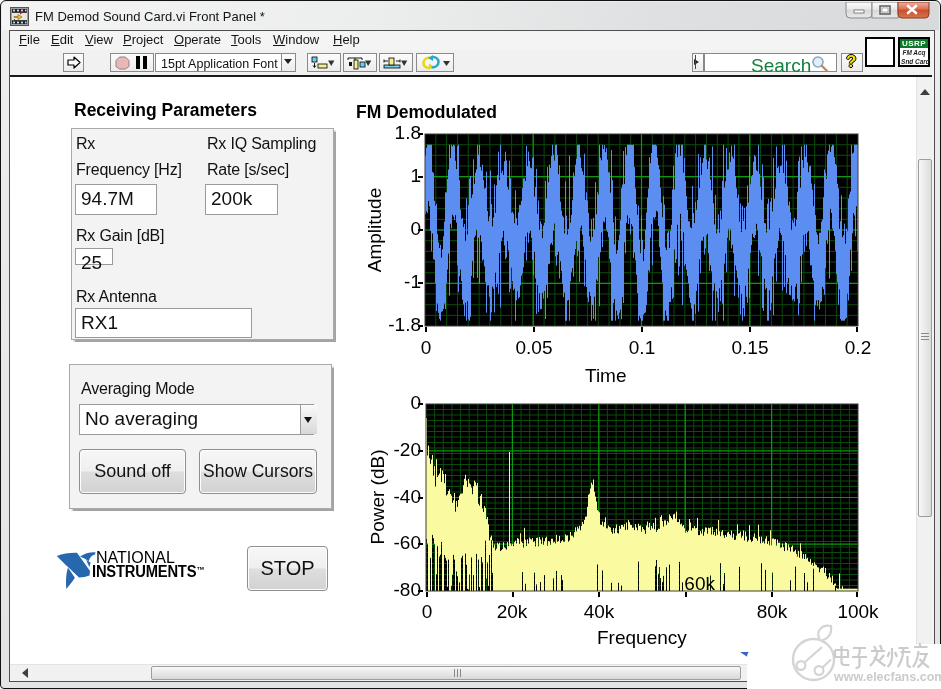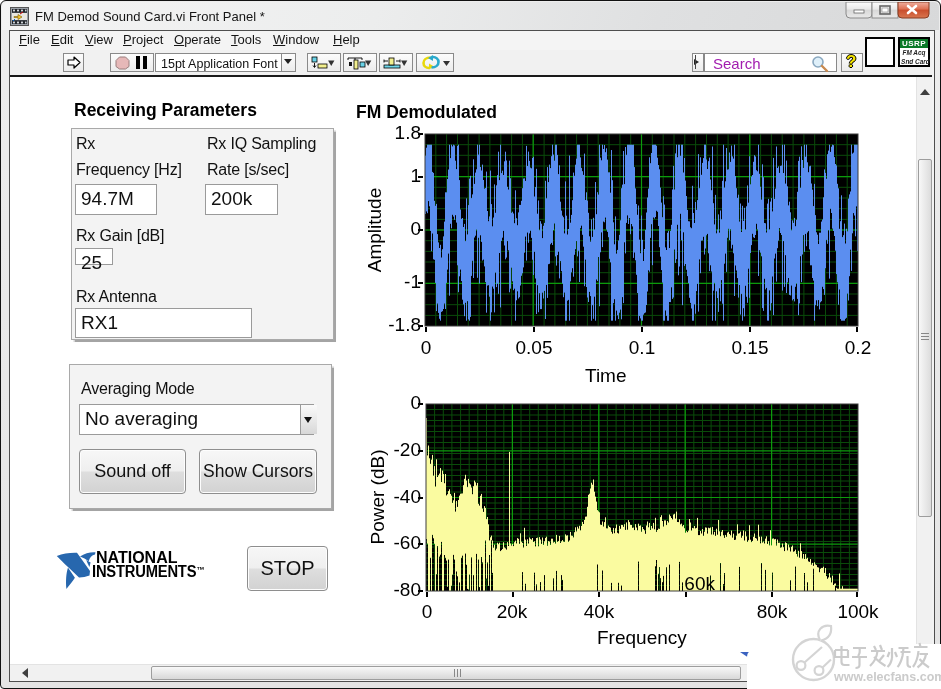--- a/index.html
+++ b/index.html
@@ -136,21 +136,21 @@
         <path d="M8 10l0 6 5-3z" fill="#e8d80a" transform="translate(0,-1.5)"></path>
         <path d="M10.5 12.5 C15 12.5 17.5 10 17.5 7 C17.5 4 15 2 12 2" fill="none" stroke="#2aa9cc" stroke-width="2.6"></path>
         <path d="M12 -1l0 6 -5-3z" fill="#2aa9cc" transform="translate(0,1)"></path>
         <path d="M22 6h7l-3.5 5z" fill="#333"></path>
       </svg>
 
       <div class="tbtn" style="left:682px;width:12px"></div>
       <div class="abs" style="left:684px;top:9px;width:0;height:0;border:3.5px solid transparent;border-left:5px solid #222"></div>
       <div class="abs" style="left:685px;top:5px;width:1px;height:14px;background:#444"></div>
       <div class="tbtn" style="left:694px;width:133px;background:#fff"></div>
-      <div class="abs" style="left:703px;top:5px;font-size:15px;color:#a21caf">Search</div>
+      <div class="abs" style="left:741px;top:5px;font-size:19px;color:#15803d">Search</div>
       <svg class="abs" style="left:800px;top:5px" width="20" height="17" viewBox="0 0 20 17">
         <circle cx="8" cy="7" r="5" fill="#dff0fa" stroke="#8aa8c0" stroke-width="1.6"></circle>
         <path d="M12 11l5 5" stroke="#c88a50" stroke-width="2.4" stroke-linecap="round"></path>
       </svg>
 
       <div class="tbtn" style="left:831px;width:22px"></div>
       <div class="abs" style="left:836px;top:2px;font-size:17px;font-weight:bold;color:#f5e400;text-shadow:-1px 0 #000,1px 0 #000,0 -1px #000,0 1px #000">?</div>
     </div>
     <div id="tbsep"></div>
     <div id="panel">
@@ -174,21 +174,21 @@
 <div class="abs" style="left:294px;top:340px;width:0;height:0;border:4.5px solid transparent;border-top:6px solid #111"></div>
 <div class="btn" style="left:69px;top:372px;width:107px;height:45px;font-size:18px;line-height:43px">Sound off</div>
 <div class="btn" style="left:189px;top:372px;width:118px;height:45px;font-size:17.5px;line-height:43px">Show Cursors</div>
 
 <svg class="abs" style="left:43px;top:473px" width="46" height="42" viewBox="0 0 46 42">
   <path d="M3.8 5.9 C10 3.6 17 2.4 24 2.7 L37 21 L36.5 25.5 C33 26.8 29 27.6 26 27.5 L15 17 C11 13 6.8 9.2 3.8 5.9 Z" fill="#2767ae"></path>
   <path d="M27 6.5 C31.5 3.4 38 1.8 42.5 2.3 L42 4.6 C38.8 5.2 36.6 7.6 35.7 11.2 L31.5 8.6 C30 7.7 28.5 7 27 6.5 Z" fill="#2767ae"></path>
   <path d="M33.2 10.1 L37.6 12.6 L36.4 17.0 C35 14.4 34 12.2 33.2 10.1 Z" fill="#2767ae"></path>
   <path d="M15 17.5 C13.2 23 12.6 31 13.4 39 C16.6 35 19.6 31.4 21.9 27.7 L15.6 18.6 Z" fill="#2767ae"></path>
 </svg>
-<div class="abs" style="left:86px;top:472px;font-weight:bold;font-size:16px;letter-spacing:0px;white-space:nowrap">NATIONAL</div>
+<div class="abs" style="left:86px;top:472px;font-weight:normal;font-size:16px;letter-spacing:0px;white-space:nowrap">NATIONAL</div>
 <div class="abs" style="left:82px;top:486px;font-weight:bold;font-size:16px;letter-spacing:-0.2px;transform:scaleX(0.92);transform-origin:left;white-space:nowrap">INSTRUMENTS<span style="font-size:9px;vertical-align:4px">™</span></div>
 
 <div class="btn" style="left:237px;top:469px;width:81px;height:45px;font-size:20px;line-height:43px">STOP</div>
 
     </div>
     <div id="vscroll">
       <div class="abs" style="left:3px;top:7px;width:0;height:0;border:5px solid transparent;border-bottom:6px solid #3f3f3f"></div>
       <div class="thumb" style="left:1px;top:82px;width:14px;height:358px"></div>
       <div class="abs" style="left:4px;top:256px;width:8px;height:1px;background:#888;box-shadow:0 3px 0 #888,0 6px 0 #888"></div>
     </div>

